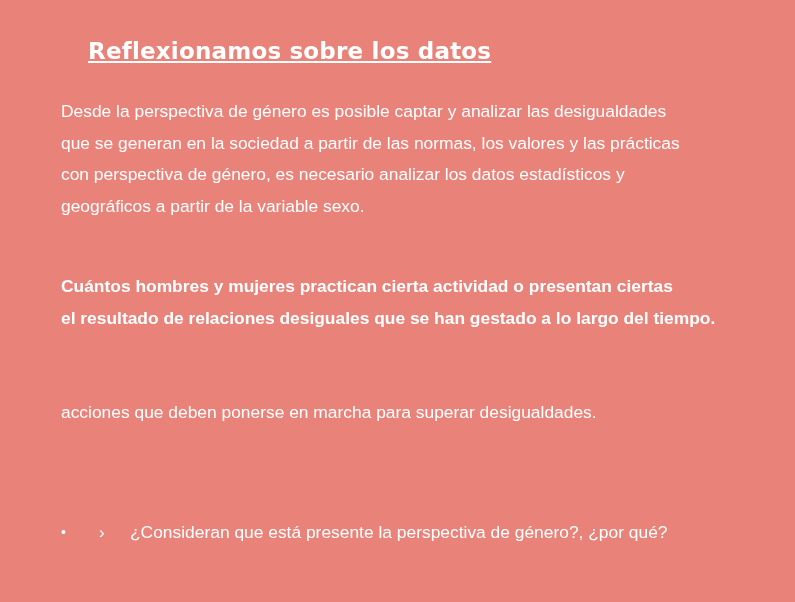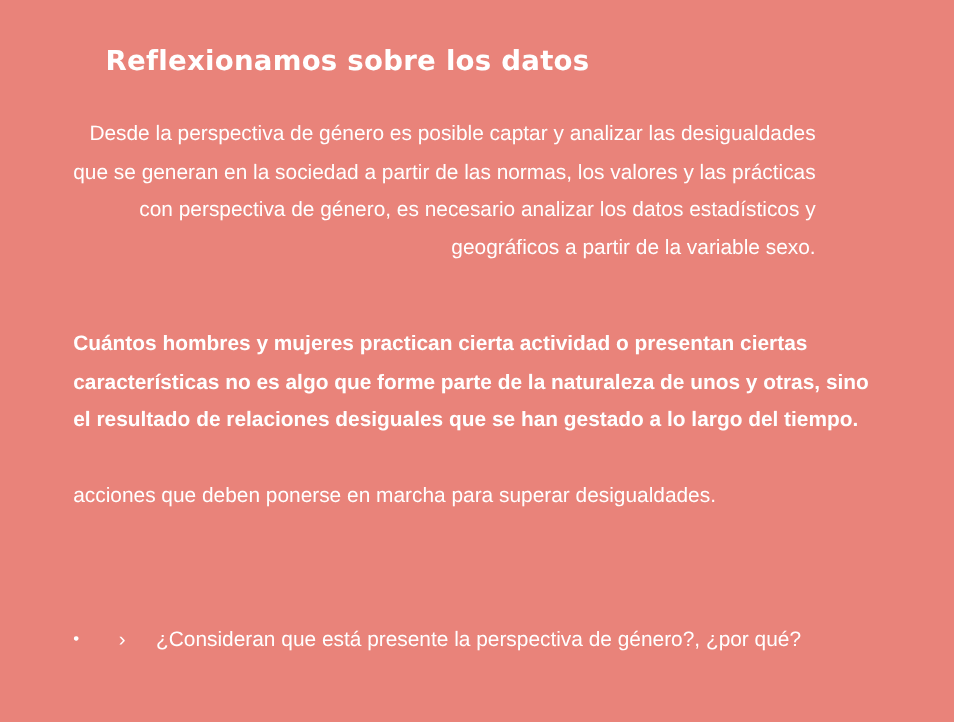--- a/index.html
+++ b/index.html
@@ -26,32 +26,33 @@
     left: 88px;
     top: 34px;
     font-family: "DejaVu Sans", "Liberation Sans", sans-serif;
     font-weight: bold;
     font-size: 23px;
     letter-spacing: 0.2px;
     line-height: 34px;
     color: #ffffff;
     margin: 0;
     white-space: nowrap;
+    text-decoration: underline;
   }
   .para {
     position: absolute;
     left: 61px;
     margin: 0;
     font-size: 17.4px;
     line-height: 31.5px;
     color: #ffffff;
     white-space: nowrap;
   }
   .para .line { display: block; }
-  .p1 { top: 96px; text-align: right; }
+  .p1 { top: 96px; }
   .p2 { top: 271px; font-weight: bold; }
   .p3 { top: 397px; }
   .bullets {
     position: absolute;
     left: 61px;
     top: 517px;
     margin: 0;
     padding: 0;
     list-style: none;
     font-size: 17.4px;
@@ -86,21 +87,20 @@
 
   <p class="para p1">
     <span class="line">Desde la perspectiva de género es posible captar y analizar las desigualdades</span>
     <span class="line">que se generan en la sociedad a partir de las normas, los valores y las prácticas</span>
     <span class="line">con perspectiva de género, es necesario analizar los datos estadísticos y</span>
     <span class="line">geográficos a partir de la variable sexo.</span>
   </p>
 
   <p class="para p2">
     <span class="line">Cuántos hombres y mujeres practican cierta actividad o presentan ciertas</span>
-    <span class="line">características no es algo que forme parte de la naturaleza de unos y otras, sino</span>
     <span class="line">el resultado de relaciones desiguales que se han gestado a lo largo del tiempo.</span>
   </p>
 
   <p class="para p3">
     <span class="line">acciones que deben ponerse en marcha para superar desigualdades.</span>
   </p>
 
   <ul class="bullets">
     <li class="bullet-item">
       <span class="bullet-dot">•</span>

